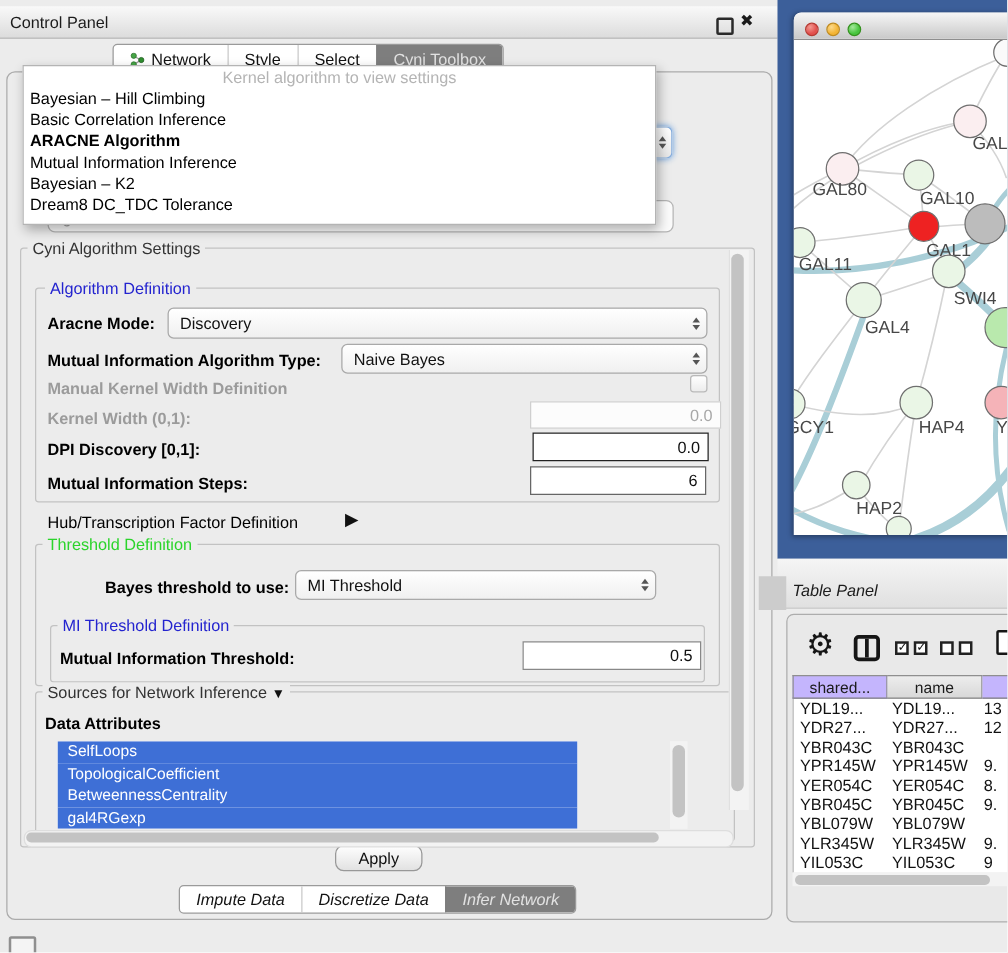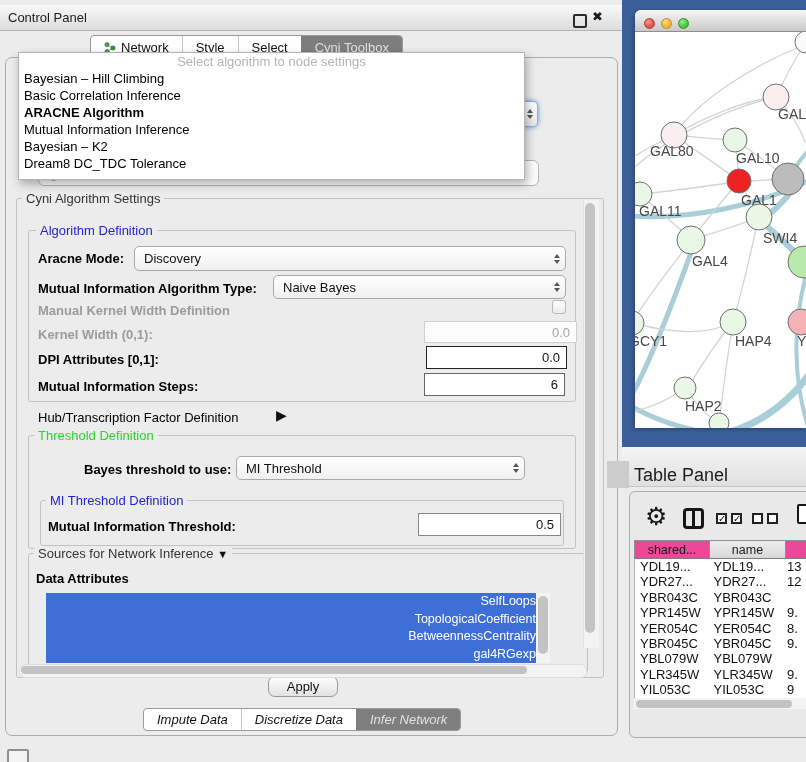--- a/index.html
+++ b/index.html
@@ -58,21 +58,21 @@
 
   .ghost-combo{left:38px;top:160px;width:501px;height:26px;box-sizing:border-box;border:1px solid #b5b5b5;
     border-radius:6px;background:#fbfbfb;display:flex;align-items:center;padding-left:11px;
     font-size:13px;color:#a2a2a2;z-index:6;}
   .focus-sliver{left:523px;top:101px;width:15px;height:26px;box-sizing:border-box;border:1px solid #86aede;
     border-left:none;border-radius:0 5px 5px 0;background:linear-gradient(#fff,#e7e7e7);
     box-shadow:0 0 5px rgba(80,145,220,.95);z-index:6;display:flex;flex-direction:column;
     align-items:center;justify-content:center;gap:2px;}
 
   
-  .attr-list{left:46px;top:593px;width:490px;height:70px;background:#fff;overflow:hidden;z-index:3;text-align:right;}
+  .attr-list{left:46px;top:593px;width:416px;height:70px;background:#fff;overflow:hidden;z-index:3;}
   .attr-item{height:17.5px;line-height:17.5px;padding-left:8px;background:#3e6fd6;color:#fff;font-size:12.5px;white-space:nowrap;}
   .sb-track{background:#f3f3f3;z-index:4;}
   .sb-thumb{background:#c3c3c3;border-radius:5px;z-index:5;}
 
   .apply-btn{left:268px;top:676px;width:70px;height:21px;box-sizing:border-box;border:1px solid #989898;border-radius:7px;
     background:linear-gradient(#fefefe,#e2e2e2);font-size:13px;color:#111;display:flex;align-items:center;justify-content:center;z-index:3;}
 
   .mini-icon{left:7px;top:749px;width:18px;height:14px;border:2px solid #8f8f8f;border-radius:2px;background:#f4f4f4;}
 
   
@@ -84,37 +84,37 @@
   .tl{position:absolute;top:8px;width:11px;height:11px;border-radius:50%;box-sizing:border-box;}
   .tl.red{left:9px;background:radial-gradient(circle at 35% 30%,#f29a92,#e2514e 60%);border:1px solid #b63b33;}
   .tl.yel{left:26px;background:radial-gradient(circle at 35% 30%,#fbd98c,#f3b434 60%);border:1px solid #c08b1f;}
   .tl.grn{left:43px;background:radial-gradient(circle at 35% 30%,#a4e89a,#48c53f 60%);border:1px solid #35921f;}
   .net-canvas{position:absolute;left:0;top:22px;width:171px;height:396px;overflow:hidden;}
   .nlabel{font-size:14px;fill:#474747;}
 
   
   .tp-titlebar{left:622px;top:447px;width:184px;height:39px;background:linear-gradient(#f5f5f5,#e0e0e0);
     border-bottom:1px solid #c5c5c5;}
-  .tp-title{position:absolute;left:12px;top:18px;font-size:18px;color:#1c1c1c;}
+  .tp-title{position:absolute;left:12px;top:18px;font-size:13px;color:#1c1c1c;font-style:italic;}
   .splitter{left:607px;top:461px;width:22px;height:27px;background:#cccccc;}
   .tp-panel{left:629px;top:491px;width:185px;height:247px;box-sizing:border-box;border:1px solid #adadad;
     border-radius:6px;background:#e9e9e9;}
 
   .gear{left:645px;top:503px;font-size:25px;color:#161616;line-height:27px;}
   .colicon{left:683px;top:508px;width:21px;height:21px;box-sizing:border-box;border:3px solid #161616;border-radius:4px;}
   .colicon:after{content:"";position:absolute;left:6px;top:0;width:3px;height:15px;background:#161616;}
   .cb{position:absolute;width:11px;height:11px;box-sizing:border-box;border:2px solid #222;background:#fff;
     font-size:10px;font-weight:bold;color:#111;line-height:8px;text-align:center;}
   .docicon{left:797px;top:504px;width:15px;height:20px;box-sizing:border-box;border:2.5px solid #161616;border-radius:2px;background:#fff;}
 
   .thead{left:634px;top:540px;height:19px;display:flex;z-index:3;}
   .th{box-sizing:border-box;border-top:1px solid #8f8f8f;border-right:1px solid #8f8f8f;border-bottom:1px solid #7f7f7f;
     font-size:12.5px;color:#1a1a1a;display:flex;align-items:center;justify-content:center;overflow:hidden;}
   .th:first-child{border-left:1px solid #8f8f8f;}
-  .th.blue{background:#ec4899;}
+  .th.blue{background:#c4b5fd;}
   .th.gray{background:linear-gradient(#ededed,#d8d8d8);}
   .tbody{left:634px;top:559px;width:180px;height:139px;background:#fff;overflow:hidden;border-left:1px solid #b5b5b5;z-index:2;}
   .trow{display:flex;height:15.4px;line-height:15.4px;font-size:13px;color:#111;}
   .td{box-sizing:border-box;padding-left:5px;overflow:hidden;white-space:nowrap;}
 </style>
 </head>
 <body>
 
 <div class="stage">
 
@@ -173,21 +173,21 @@
   </div>
 
   <span class="lbl b gray" style="left:38px;top:303px;">Manual Kernel Width Definition</span>
   <span class="checkbox" style="left:552px;top:300px;"></span>
 
   <span class="lbl b gray" style="left:38px;top:327px;text-align:right;">Kernel Width (0,1):</span>
   <div class="inp dis" style="left:424px;top:321px;width:153px;height:22px;">
     <span>0.0</span>
   </div>
 
-  <span class="lbl b" style="left:38px;top:352px;">DPI Attributes [0,1]:</span>
+  <span class="lbl b" style="left:38px;top:352px;">DPI Discovery [0,1]:</span>
   <div class="inp strong" style="left:426px;top:346px;width:141px;height:23px;">
     <span>0.0</span>
   </div>
 
   <span class="lbl b" style="left:38px;top:379px;">Mutual Information Steps:</span>
   <div class="inp" style="left:424px;top:373px;width:141px;height:23px;">
     <span>6</span>
   </div>
 
   <span class="lbl" style="left:38px;top:410px;">Hub/Transcription Factor Definition</span>
@@ -248,21 +248,21 @@
     </div>
 
   <div class="abs ghost-combo">
     <span>galFiltered.sif default node</span>
   </div>
   <div class="abs focus-sliver">
     <span class="tri-up"></span>
       <span class="tri-dn"></span>
   </div>
   <div class="abs dropdown" id="algoDropdown">
-      <div class="dd-ph">Select algorithm to node settings</div>
+      <div class="dd-ph">Kernel algorithm to view settings</div>
       <div class="dd-item">Bayesian – Hill Climbing</div>
       <div class="dd-item">Basic Correlation Inference</div>
       <div class="dd-item sel">ARACNE Algorithm</div>
       <div class="dd-item">Mutual Information Inference</div>
       <div class="dd-item">Bayesian – K2</div>
       <div class="dd-item">Dream8 DC_TDC Tolerance</div>
     </div>
 
   <div class="abs mini-icon"></div>
 

